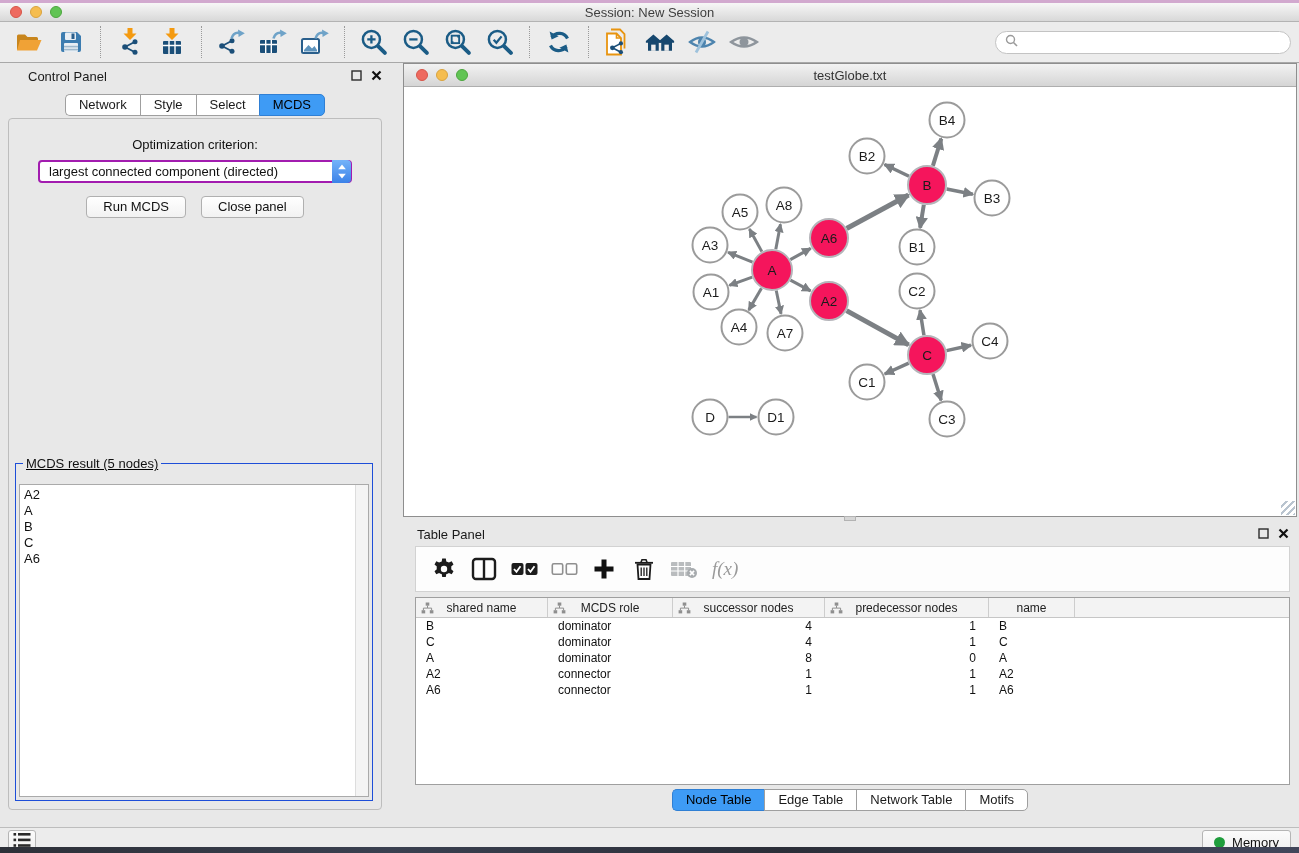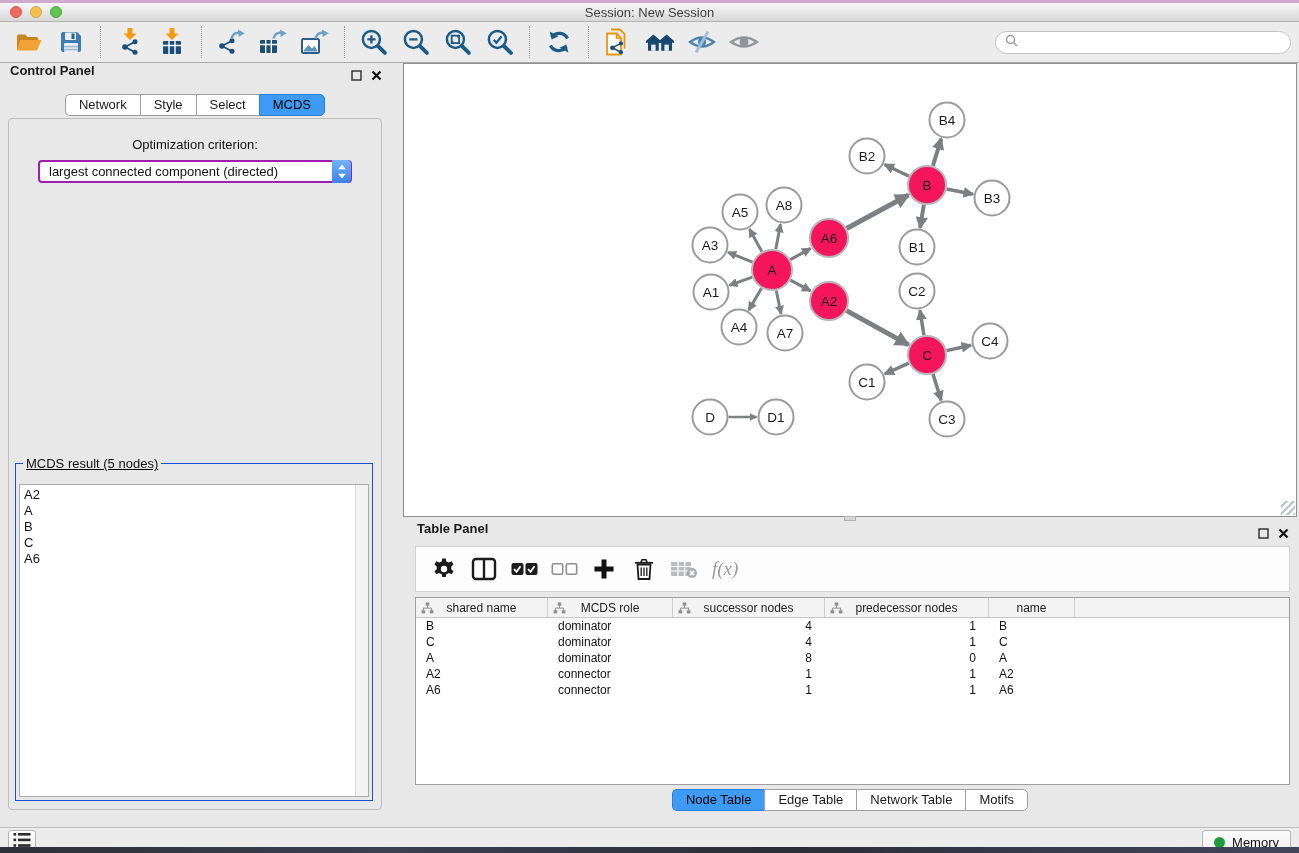--- a/index.html
+++ b/index.html
@@ -32,21 +32,21 @@
   .tsep { width:1px; height:32px; margin:0 8px; border-left:1px dotted #9a9a9a; }
   .search-box {
     margin-left:auto; width:296px; height:23px; background:#fff;
     border:1px solid #c3c3c3; border-radius:12px; display:flex; align-items:center;
     padding:0 9px; gap:6px;
   }
   .search-box input { border:none; outline:none; flex:1; font-size:12px; font-family:"Liberation Sans",sans-serif; background:transparent; }
 
   
   .cpanel { position:absolute; left:0; top:63px; width:390px; height:755px; background:#e8e8e8; }
-  .panel-head { position:relative; height:26px; display:flex; padding:0 10px;font-weight:bold; }
+  .panel-head { position:relative; height:26px; display:flex; align-items:center; padding:0 28px; }
   .panel-head .ph-title { font-size:13px; color:#1a1a1a; }
   .ph-btns { position:absolute; right:8px; top:7px; display:flex; gap:9px; align-items:center; }
   .ph-btns span { cursor:pointer; display:flex; }
   .seg-tabs { display:flex; justify-content:center; margin-top:5px; }
   .seg-tabs .seg {
     font-size:13px; color:#1a1a1a; background:#fff; border:1px solid #9f9f9f;
     border-right:none; padding:2px 13px 3px; cursor:pointer;
   }
   .seg-tabs .seg:first-child { border-radius:5px 0 0 5px; }
   .seg-tabs .seg:last-child  { border-radius:0 5px 5px 0; border-right:1px solid #9f9f9f; }
@@ -352,37 +352,49 @@
       <div class="opt-label">Optimization criterion:</div>
       <div class="mac-select">
         <span class="sel-text">largest connected component (directed)</span>
         <span class="stepper">
           <svg width="10" height="15" viewBox="0 0 10 15">
               <path d="M5 0.5 L8.8 5.2 H1.2 z" fill="#fff"></path>
               <path d="M5 14.5 L1.2 9.8 H8.8 z" fill="#fff"></path>
             </svg>
         </span>
       </div>
+      <div class="btn-row">
+        <button class="mac-btn">Run MCDS</button>
+        <button class="mac-btn">Close panel</button>
+      </div>
       <fieldset class="result-group">
         <legend>MCDS result (5 nodes)</legend>
         <div class="result-list">
           <div>
               <div class="list-item">A2</div>
               <div class="list-item">A</div>
               <div class="list-item">B</div>
               <div class="list-item">C</div>
               <div class="list-item">A6</div>
             </div>
           <div class="result-scroll"></div>
         </div>
       </fieldset>
     </div>
   </div>
 
   <div class="net-window">
+    <div class="nw-titlebar">
+      <div class="traffic">
+        <span class="tl-red"></span>
+        <span class="tl-yellow"></span>
+        <span class="tl-green"></span>
+      </div>
+      <span class="nw-title">testGlobe.txt</span>
+    </div>
     <div class="nw-canvas">
       <svg id="graph-svg" width="892" height="429" viewBox="0 0 892 429">
           <defs>
             <marker id="arrow" viewBox="0 0 6 6" refX="5.2" refY="3" markerWidth="3.1" markerHeight="3.1" orient="auto">
               <path d="M0 0 L6 3 L0 6 z" fill="#7c8084"></path>
             </marker>
           </defs>
           <line x1="357.855375798862" y1="164.61286863543734" x2="345.42000818677104" y2="142.0737648385225" stroke="#7c8084" stroke-width="3" marker-end="url(#arrow)"></line>
           <line x1="371.8124970685782" y1="162.34897421186824" x2="376.459824150606" y2="137.1759525175509" stroke="#7c8084" stroke-width="3" marker-end="url(#arrow)"></line>
           <line x1="348.52372908731934" y1="175.14666495456424" x2="324.08510870463203" y2="165.29238254219032" stroke="#7c8084" stroke-width="3" marker-end="url(#arrow)"></line>

